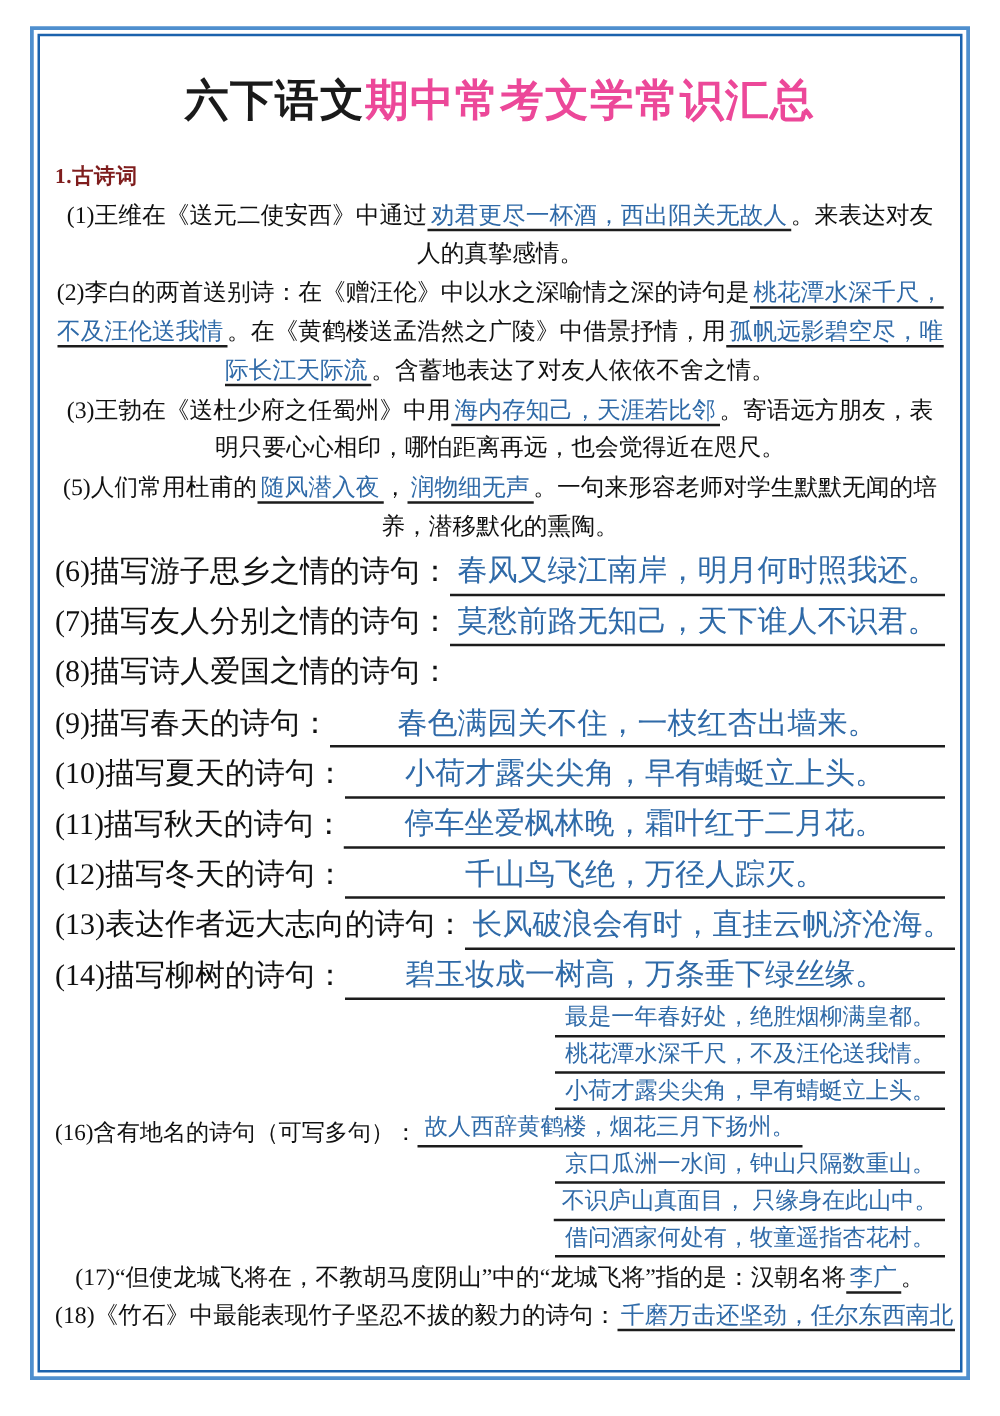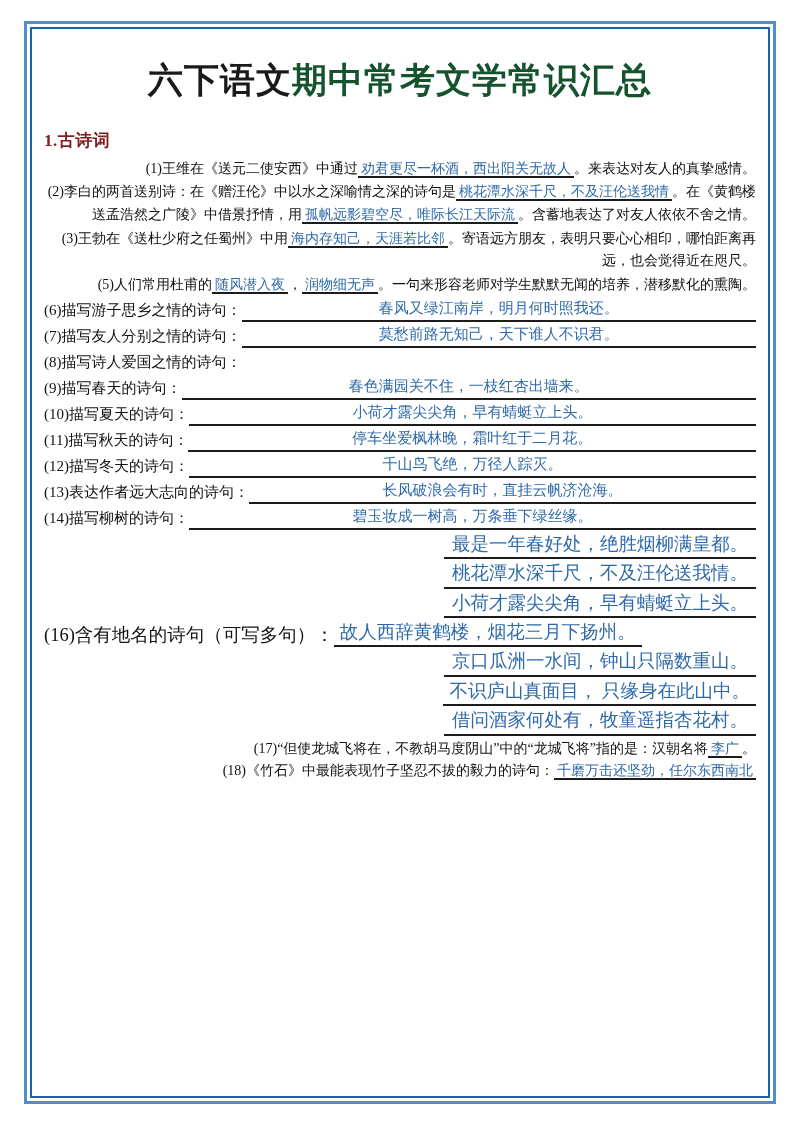--- a/index.html
+++ b/index.html
@@ -60,38 +60,38 @@
     text-align: center;
     font-family: "Liberation Serif", "DejaVu Serif", serif;
     font-weight: bold;
     font-size: 35px;
     letter-spacing: 1px;
     line-height: 1.25;
     margin: 26px 0 0 0;
     white-space: nowrap;
   }
   .title-black { color: #1a1a1a; }
-  .title-red   { color: #14532d; }
+  .title-red   { color: #ec4899; }
 
   
   .section-heading {
     color: #7f1d1d;
     font-weight: bold;
     font-size: 17px;
     margin: 26px 0 6px 0;
     letter-spacing: .5px;
   }
 
   
   .q {
-    font-size: 14px;
+    font-size: 19px;
     color: #111111;
     line-height: 1.62;
     margin: 0 0 1px 0;
-    text-align: right;
+    text-align: center;
     word-break: break-all;
   }
   .q.tight { line-height: 1.55; }
 
   .ans {
     color: #2f6aa8;
     border-bottom: 2.2px solid #1c1c1c;
     padding: 0 6px 1px 6px;
     display: inline-block;
     line-height: 1.32;
@@ -104,21 +104,21 @@
     color: #2f6aa8;
     border-bottom: 2.2px solid #1c1c1c;
     padding: 0 3px;
     font-weight: 500;
   }
 
   
   .row {
     display: flex;
     align-items: flex-end;
-    font-size: 15px;
+    font-size: 24px;
     color: #111111;
     line-height: 1.6;
     margin-bottom: 2px;
   }
   .row .label { white-space: nowrap; flex: 0 0 auto; }
   .row .fill  { flex: 1 1 auto; }
   .row .fill .ans {
     display: block;
     text-align: center;
     width: 100%;

